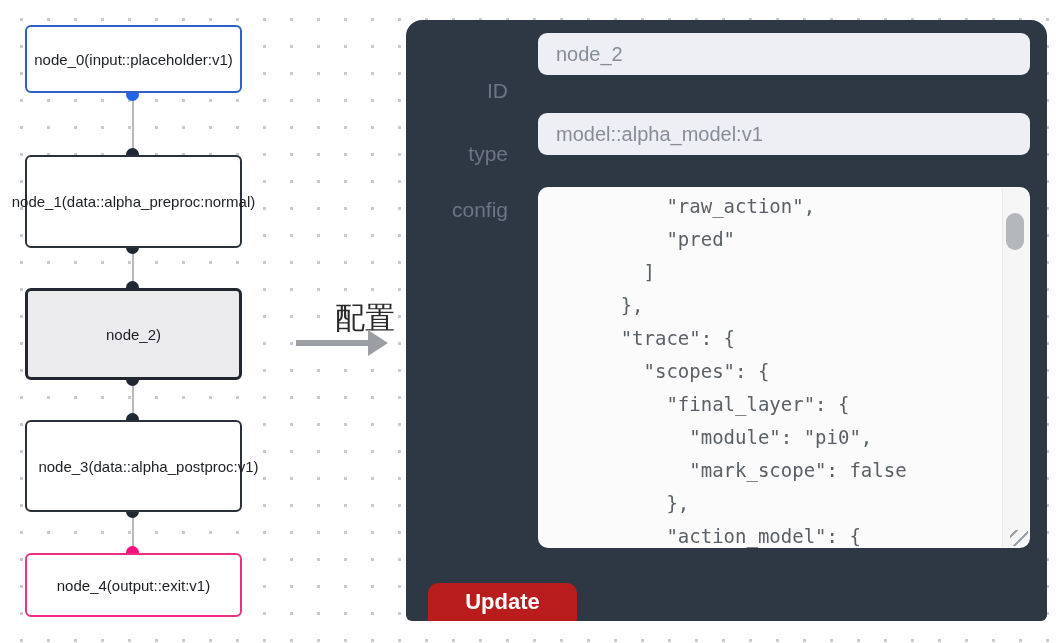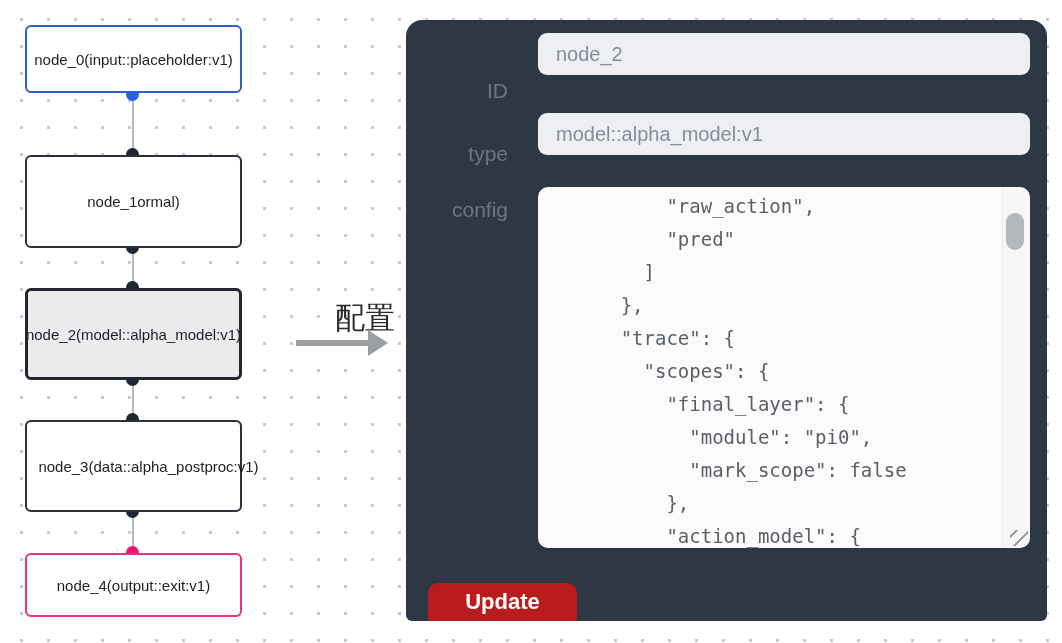--- a/index.html
+++ b/index.html
@@ -118,25 +118,25 @@
   <div class="hdot hd-dark d2b"></div>
   <div class="hdot hd-dark d3a"></div>
   <div class="hdot hd-pink d3b"></div>
 
   <div class="node n0">
     <div class="nl">node_0</div>
     <div class="nl">(input::placeholder:v1)</div>
   </div>
   <div class="node n1">
     <div class="nl">node_1</div>
+    <div class="nl">(data::alpha_preproc:n</div>
     <div class="nl">ormal)</div>
   </div>
   <div class="node n2">
     <div class="nl">node_2</div>
-    <div class="nl">(model::alpha_model:v1</div>
     <div class="nl">)</div>
   </div>
   <div class="node n3">
     <div class="nl">node_3</div>
     <div class="nl">(data::alpha_postproc:</div>
     <div class="nl">v1)</div>
   </div>
   <div class="node n4">
     <div class="nl">node_4</div>
     <div class="nl">(output::exit:v1)</div>

